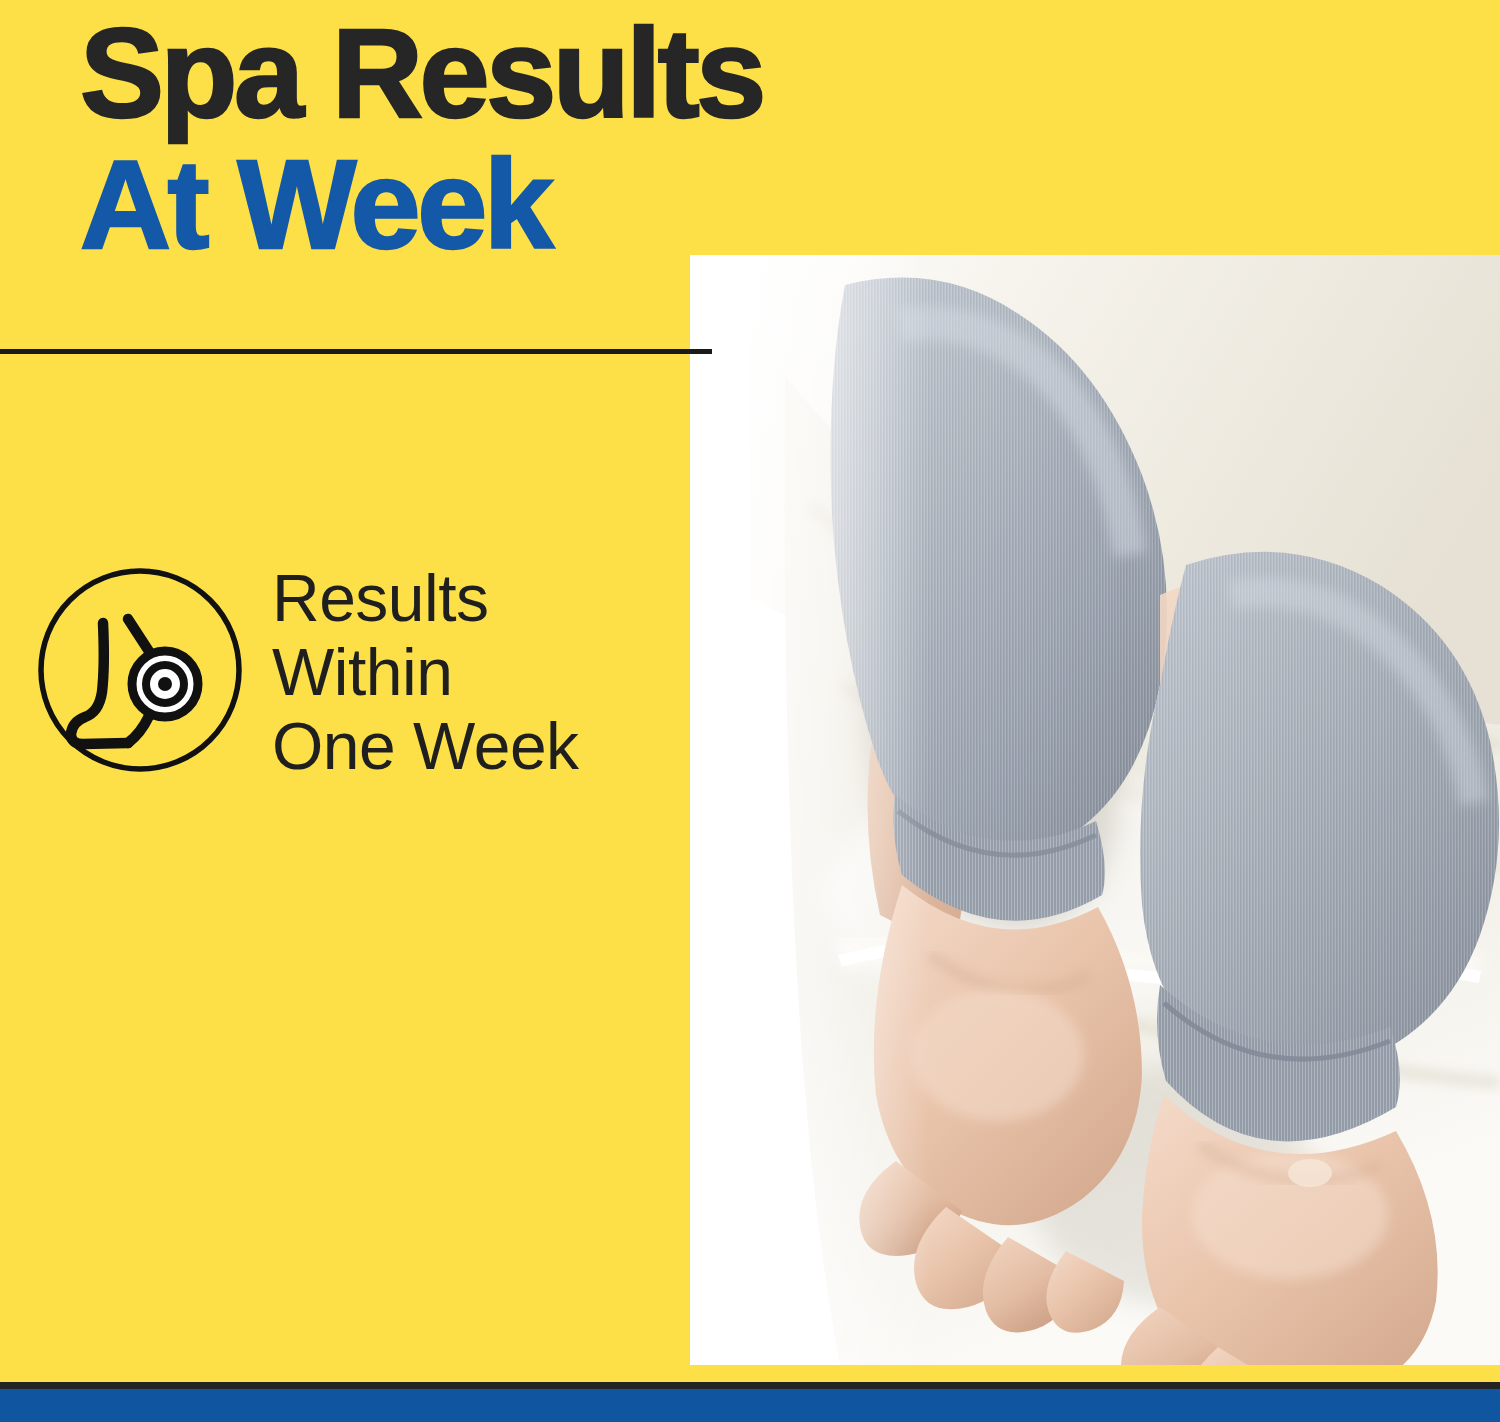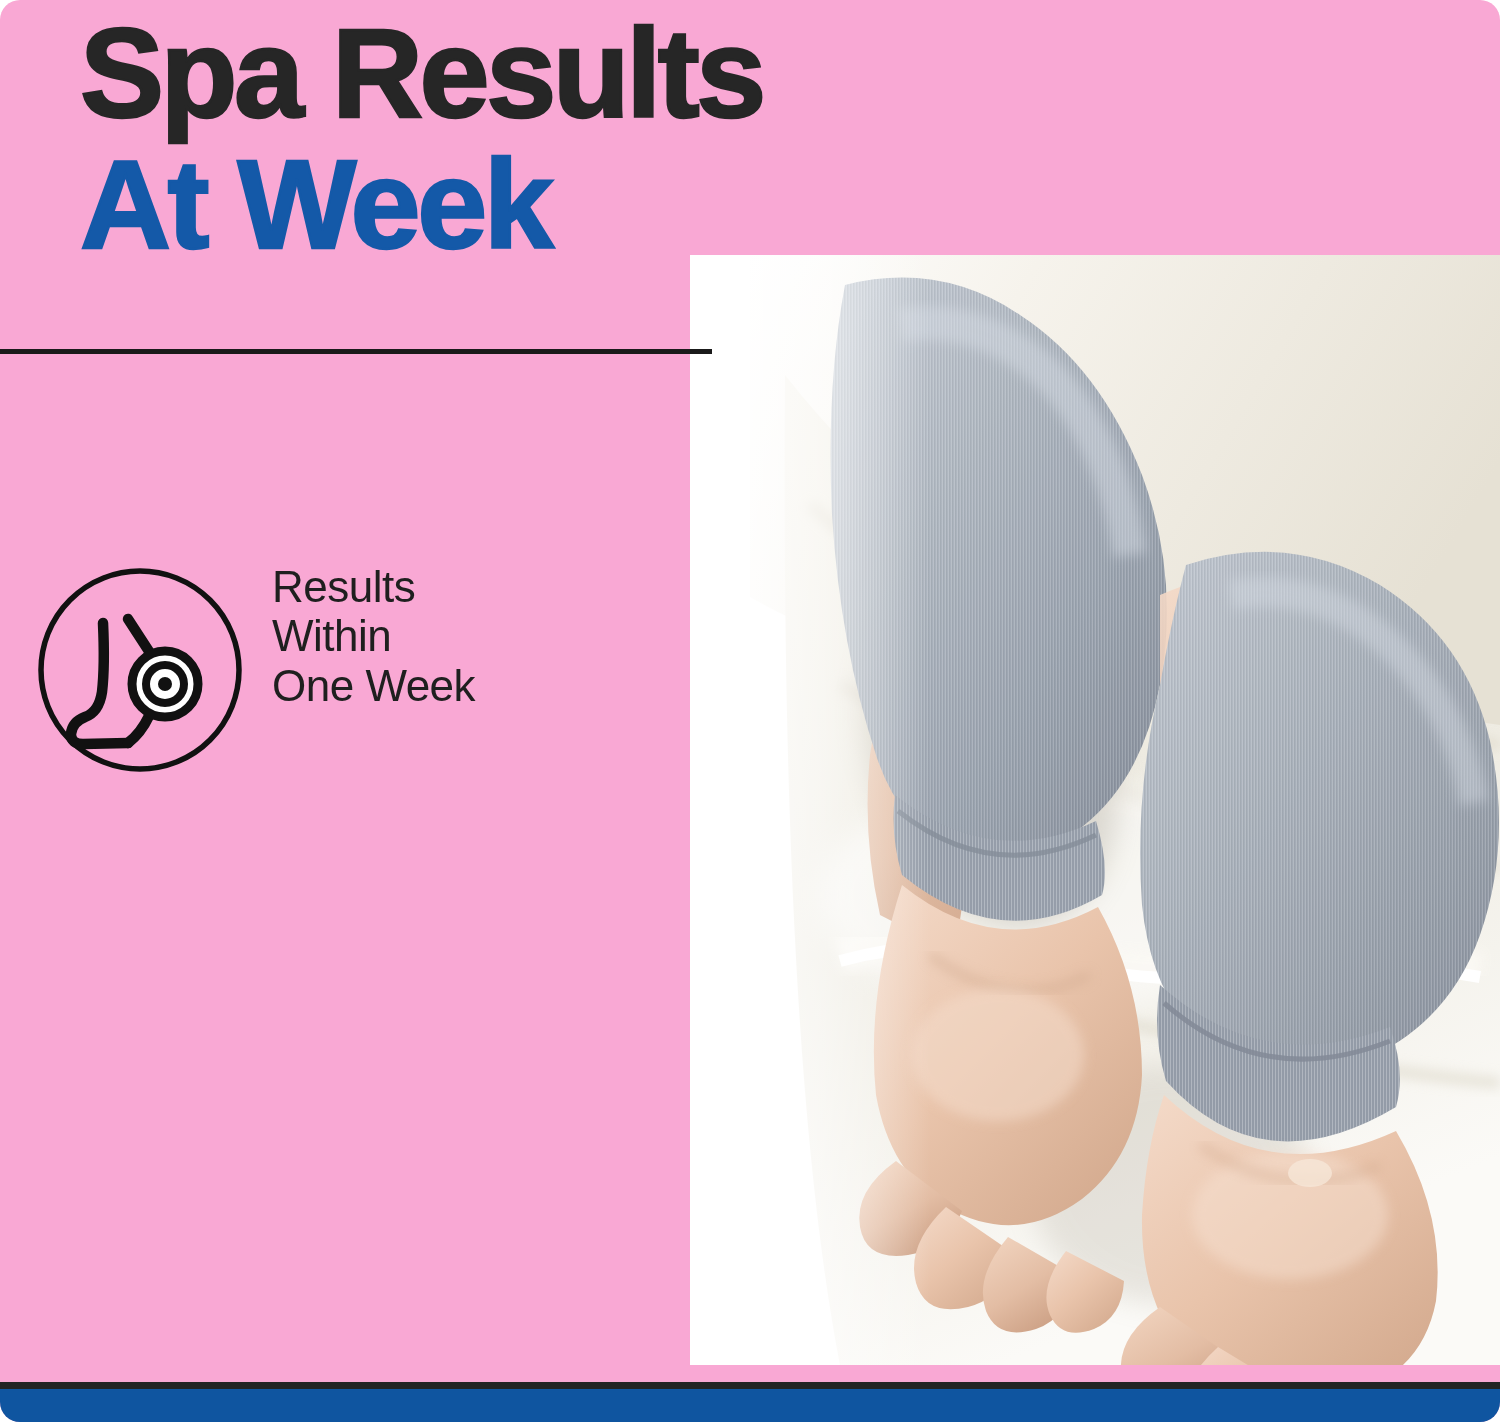--- a/index.html
+++ b/index.html
@@ -7,23 +7,22 @@
     padding: 0;
     background: #ffffff;
   }
   body {
     font-family: "Liberation Sans", sans-serif;
   }
   .canvas {
     position: relative;
     width: 1500px;
     height: 1422px;
-    background: #f9a8d4;
+    background: #fde047;
     overflow: hidden;
-    border-radius: 20px;
   }
 
   
   .photo {
     position: absolute;
     left: 690px;
     top: 255px;
     width: 810px;
     height: 1110px;
     overflow: hidden;
@@ -79,21 +78,21 @@
     height: 208px;
     margin-left: 36px;
     margin-top: 6px;
   }
   .feature-icon svg { display: block; width: 100%; height: 100%; }
   .feature-text {
     flex: 1 1 auto;
     margin-left: 28px;
     font-family: "Liberation Sans", sans-serif;
     font-weight: 400;
-    font-size: 44px;
+    font-size: 66px;
     line-height: 1.12;
     letter-spacing: -0.5px;
     color: #1f1f1f;
     white-space: pre-line;
     padding-top: 2px;
   }
   .feature-2 .feature-text { padding-top: 14px; }
 
   
   .bar-dark {

